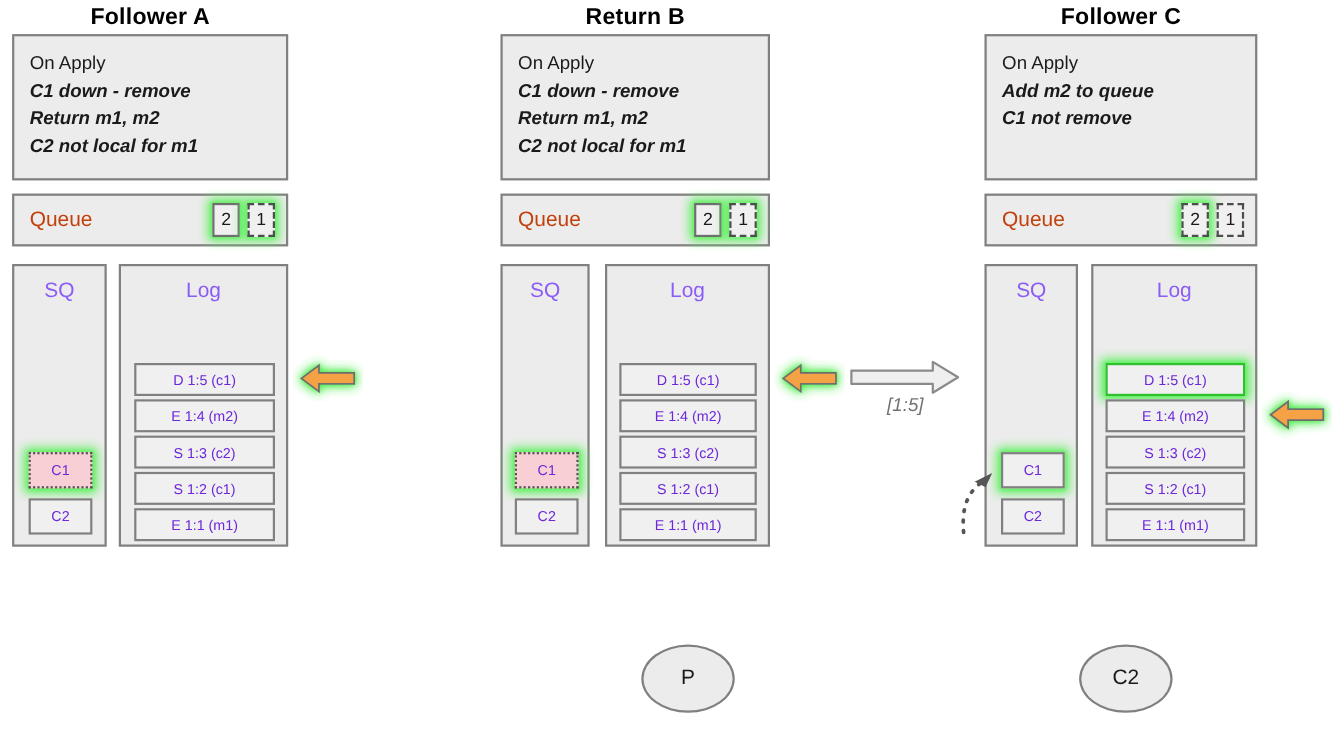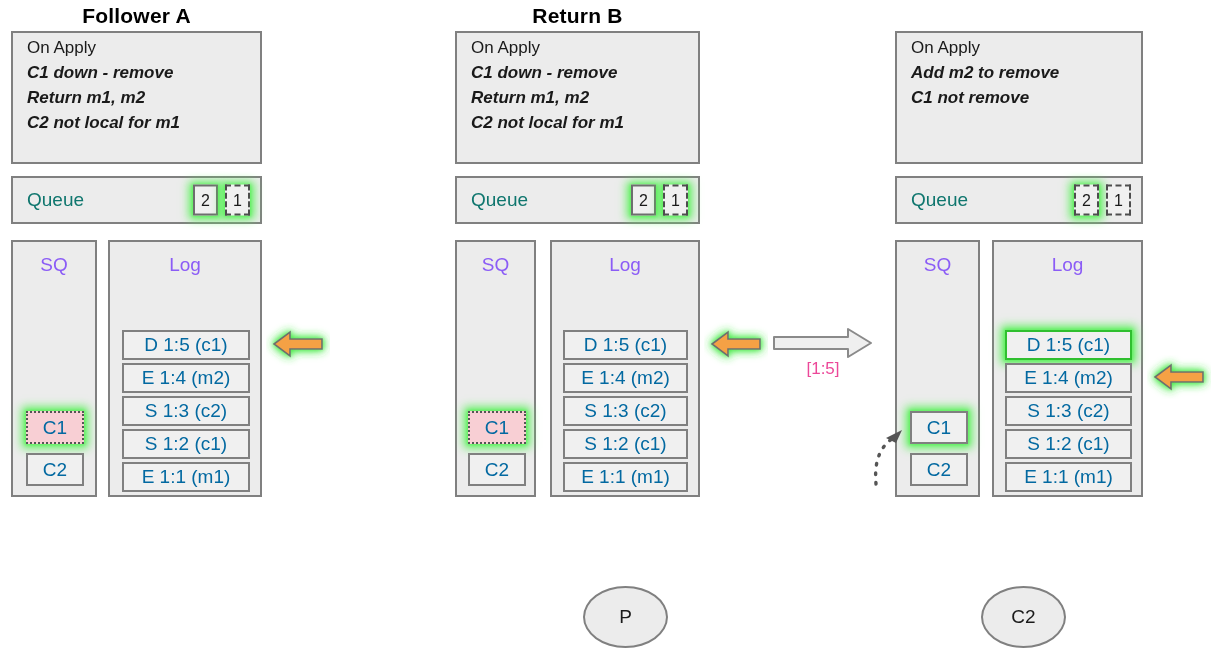--- a/index.html
+++ b/index.html
@@ -13,52 +13,52 @@
   .panel-title{
     position:absolute;font-size:21px;font-weight:bold;color:#000;
     text-align:center;letter-spacing:0.2px;
   }
 
   .box{
     position:absolute;background:#ececec;border:2px solid #808080;
     box-sizing:border-box;
   }
 
-  .apply-box{padding:2px 12px 0 14px;}
+  .apply-box{padding:12px 12px 0 14px;}
   .apply-line{font-size:17px;line-height:25px;color:#1a1a1a;white-space:nowrap;}
   .apply-line.it{font-style:italic;font-weight:bold;}
 
   .queue-box{display:flex;align-items:center;}
-  .queue-label{font-size:19px;margin-left:14px;color:#0f766e;}
+  .queue-label{font-size:19px;margin-left:14px;color:#c2410c;}
   .queue-slots{position:absolute;right:10px;top:50%;transform:translateY(-50%);display:flex;gap:7px;}
   .qslot{
     width:25px;height:31px;box-sizing:border-box;background:#f0f0f0;
     display:flex;align-items:center;justify-content:center;
     font-size:16px;color:#1a1a1a;
   }
   .qslot.solid{border:2px solid #6e6e6e;}
   .qslot.dashed{border:2px dashed #4d4d4d;}
   .glow{box-shadow:0 0 9px 4px #5cf05c, 0 0 3px 1px #7df57d;}
 
   .col-title{
     position:absolute;left:0;right:0;top:12px;text-align:center;
     font-size:19px;color:#8b5cf6;
   }
 
   .entry{
     position:absolute;box-sizing:border-box;background:#f0f0f0;
     border:2px solid #808080;display:flex;align-items:center;justify-content:center;
-    font-size:19px;color:#0369a1;white-space:nowrap;
+    font-size:13px;color:#6d28d9;white-space:nowrap;
   }
   .entry.pink{background:#f8cfd4;border:2px dotted #555;}
   .entry.greenborder{border:2px solid #2fbf2f;}
 
   .arrow-orange{position:absolute;}
   .arrow-hollow{position:absolute;}
-  .xfer-label{position:absolute;font-size:17px;color:#ec4899;text-align:center;}
+  .xfer-label{position:absolute;font-size:17px;color:#737373;text-align:center;font-style:italic;}
 
   .node{
     position:absolute;background:#ececec;border:2px solid #808080;border-radius:50%;
     display:flex;align-items:center;justify-content:center;
     font-size:19px;color:#1a1a1a;box-sizing:border-box;
   }
   .dotarrow{position:absolute;}
 </style>
 </head>
 <body>
@@ -151,24 +151,25 @@
       <feDropShadow dx="0" dy="0" stdDeviation="2" flood-color="#5cf05c" flood-opacity="0.9"></feDropShadow>
     </filter>
       </defs>
   </svg>
 
   <svg class="arrow-hollow" style="left:772px;top:326px;" width="102" height="34" viewBox="0 0 102 34">
     <path d="M2 11 L76 11 L76 3 L99 17 L76 31 L76 23 L2 23 Z" fill="#efefef" stroke="#8a8a8a" stroke-width="2" stroke-linejoin="round"></path>
   </svg>
   <div class="xfer-label" style="left:772px;top:359px;width:102px;">[1:5]</div>
 
+  <div class="panel-title" style="left:895px;top:4px;width:248px;">Follower C</div>
 
   <div class="box apply-box" style="left:895px;top:31px;width:248px;height:133px;">
     <div class="apply-line">On Apply</div>
-    <div class="apply-line it">Add m2 to remove</div>
+    <div class="apply-line it">Add m2 to queue</div>
     <div class="apply-line it">C1 not remove</div>
   </div>
 
   <div class="box queue-box" style="left:895px;top:176px;width:248px;height:48px;">
     <span class="queue-label">Queue</span>
     <span class="queue-slots">
       <span class="qslot dashed glow">2</span>
       <span class="qslot dashed">1</span>
     </span>
   </div>

